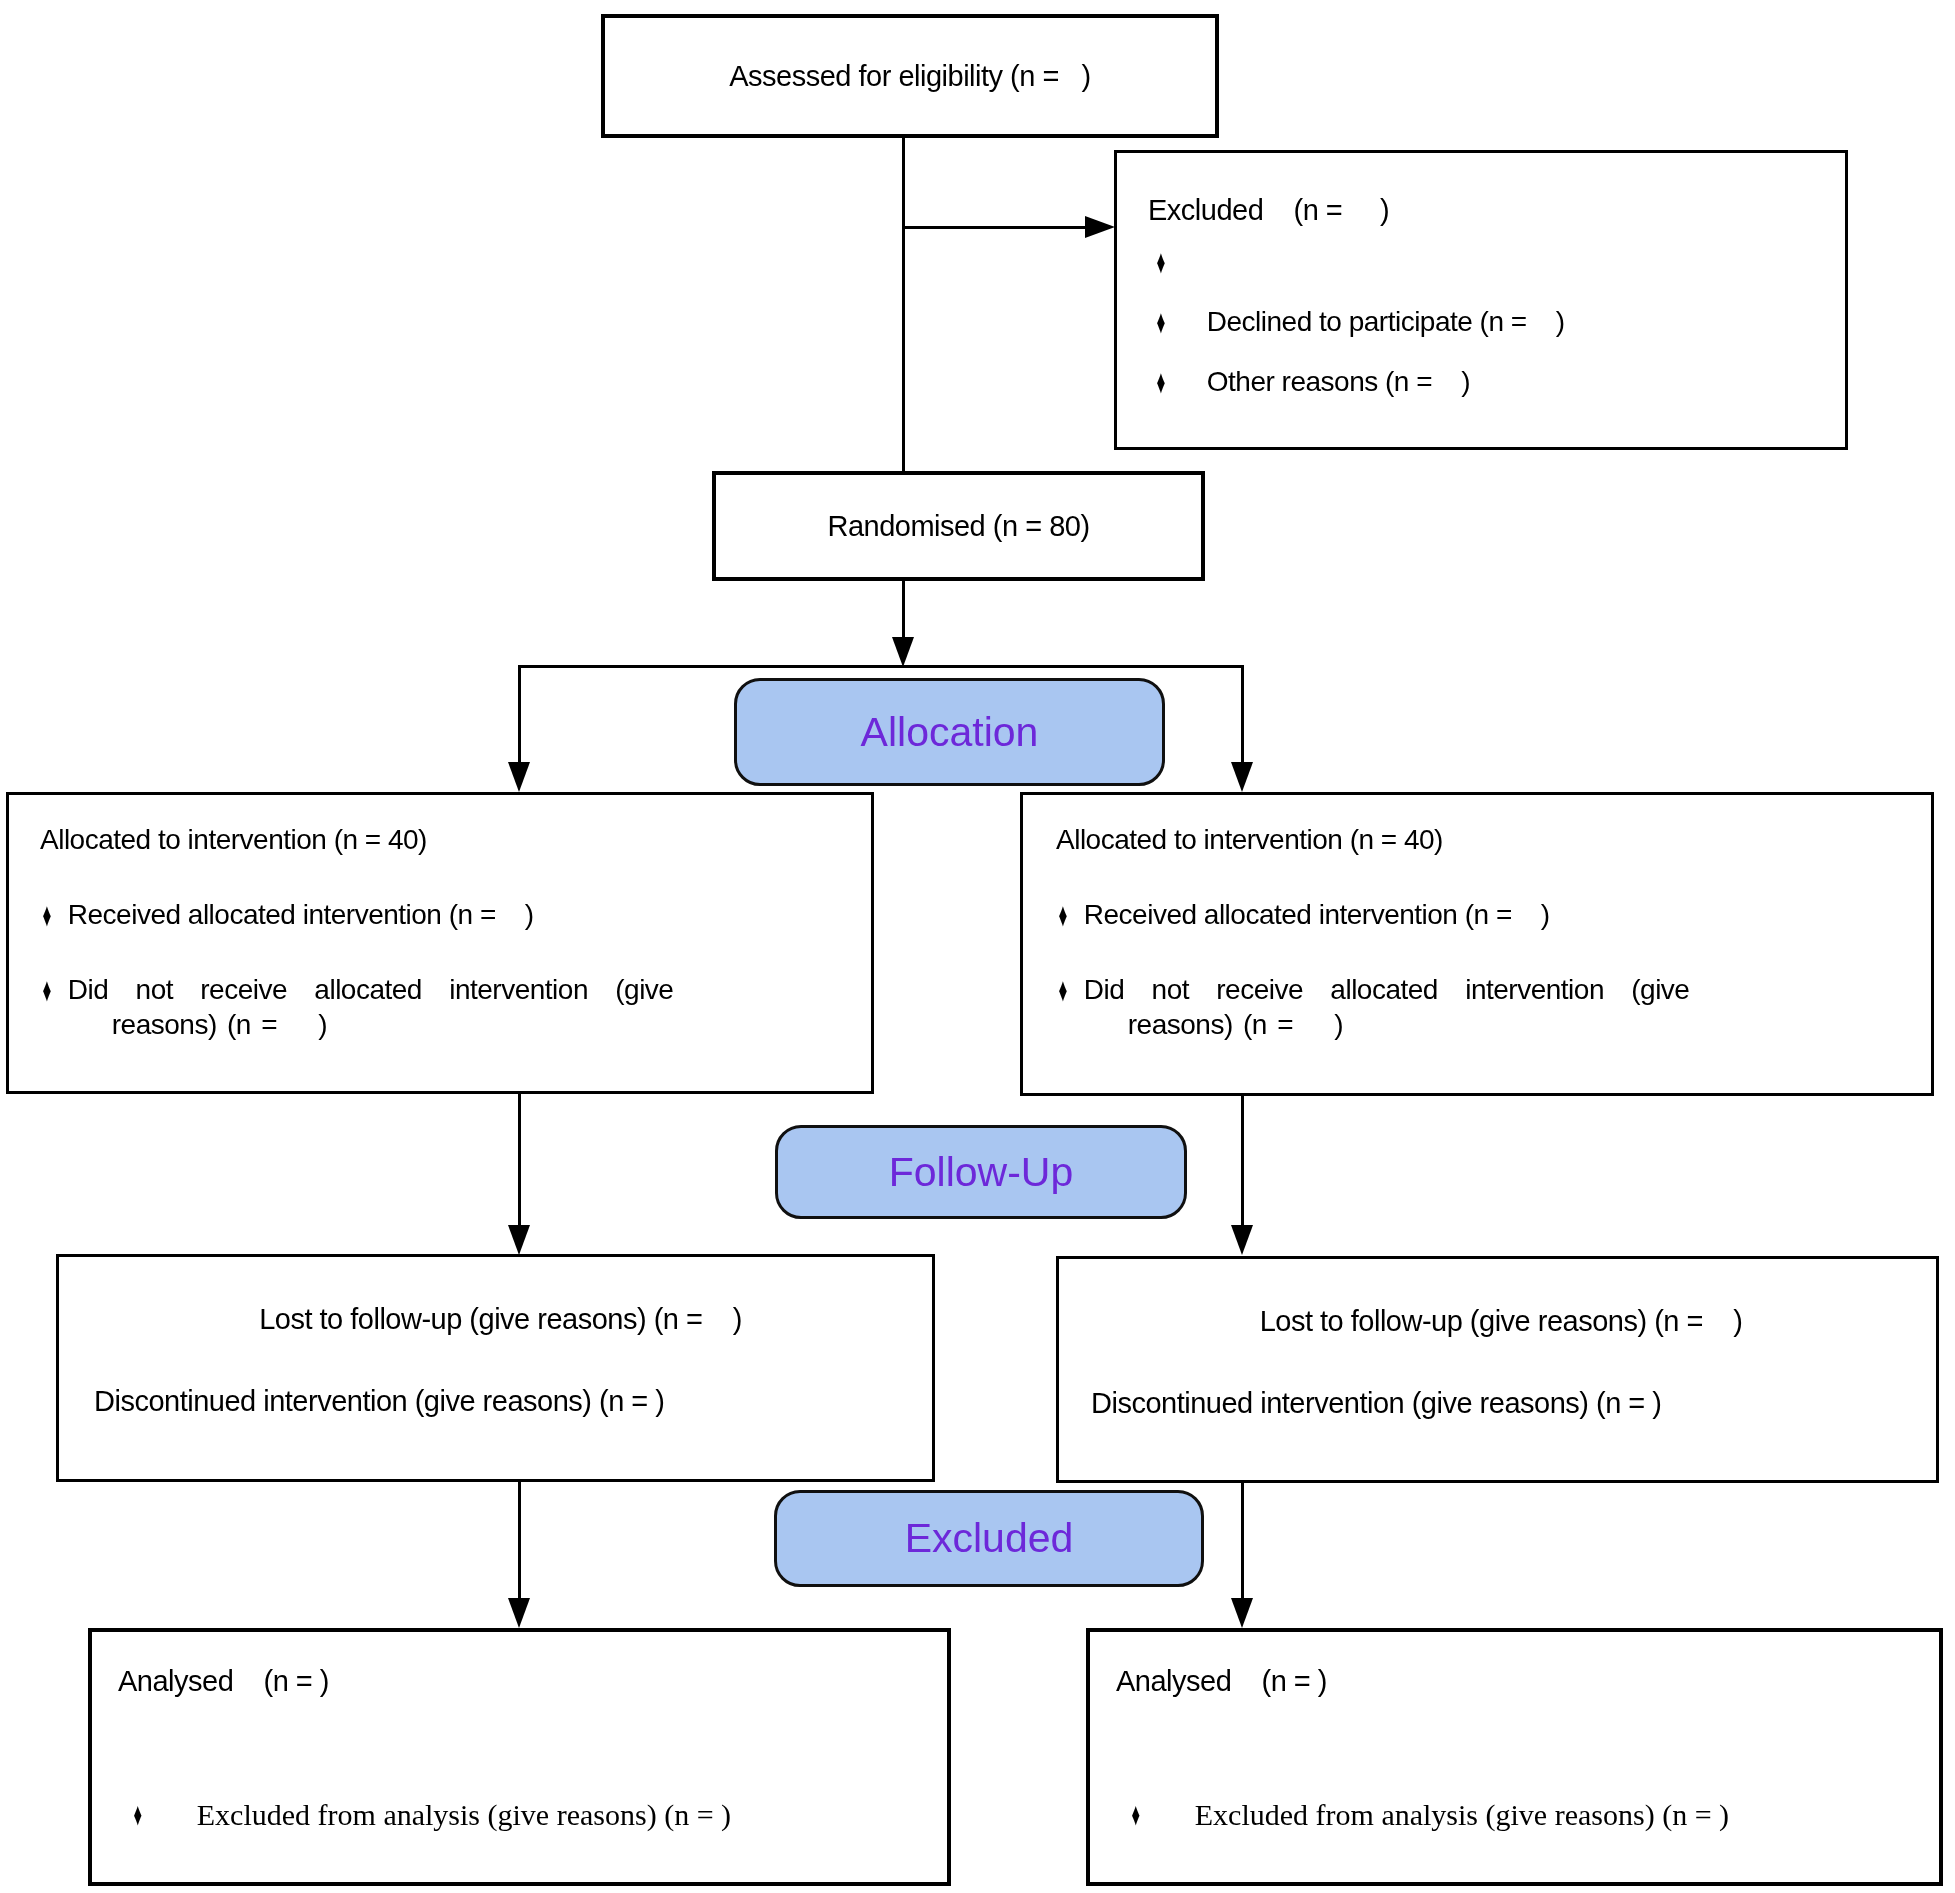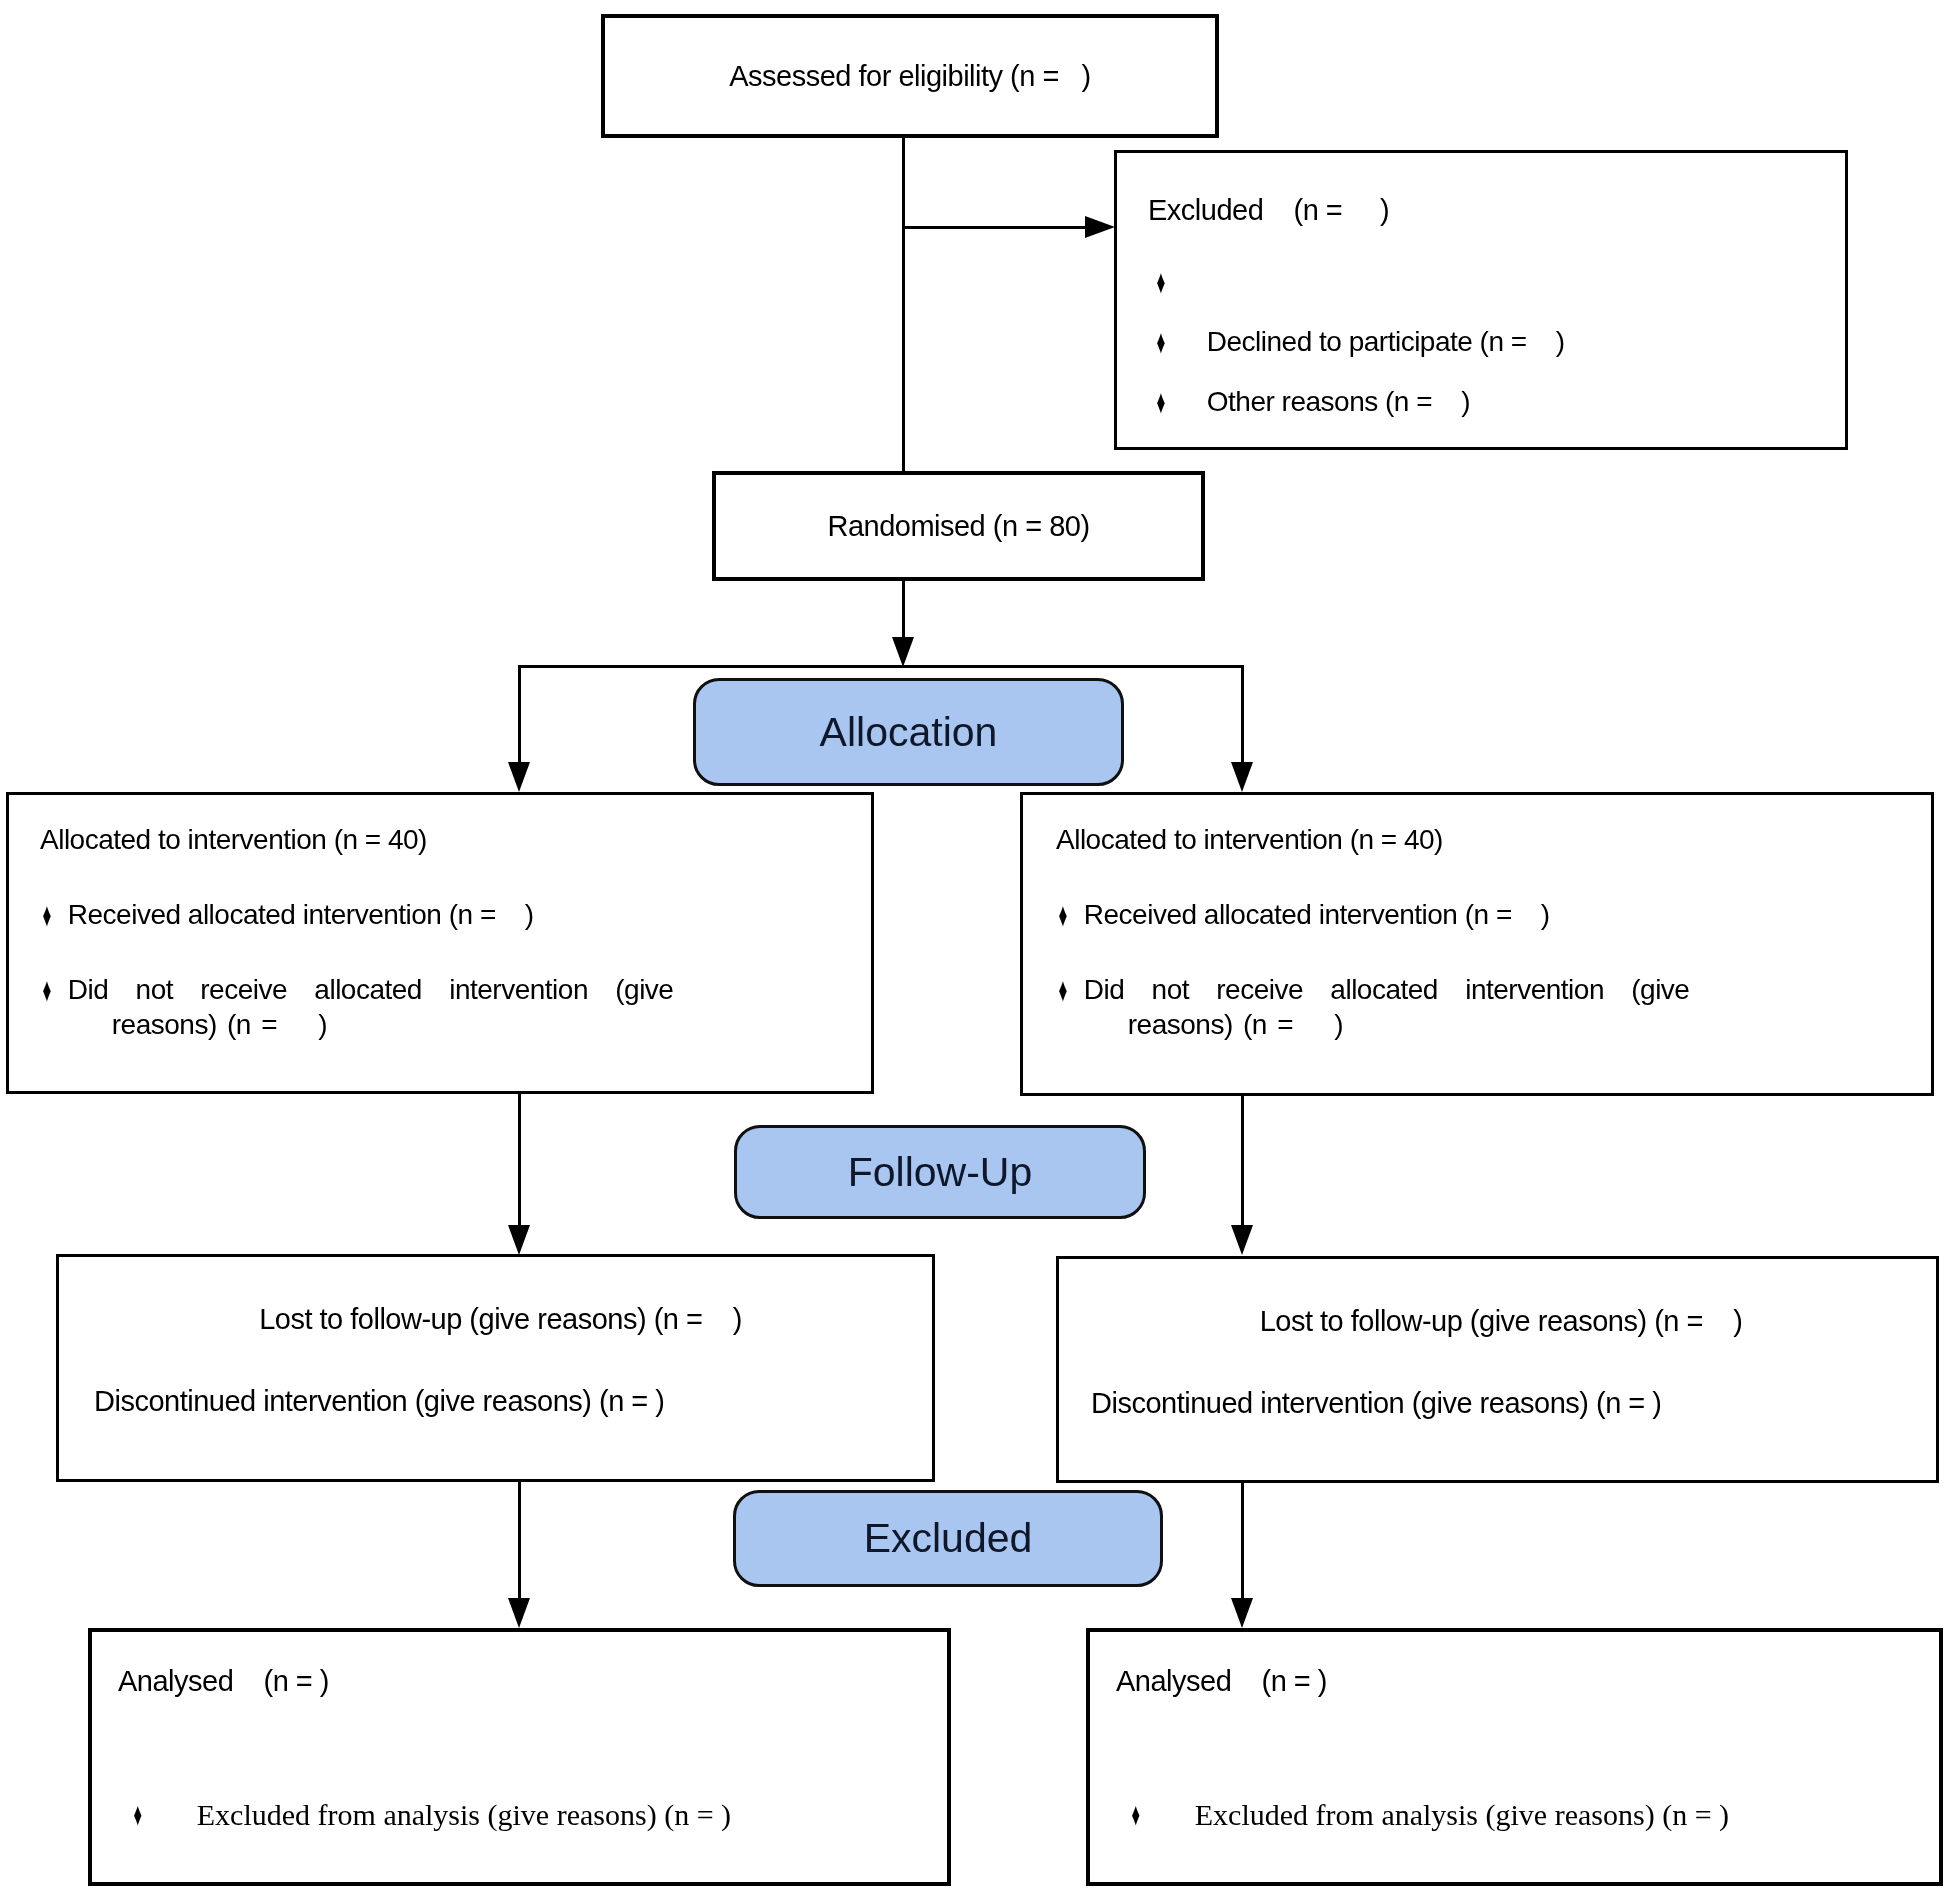--- a/index.html
+++ b/index.html
@@ -16,21 +16,21 @@
   .box-assessed{left:601px;top:14px;width:618px;height:124px;}
   .box-excluded{left:1114px;top:150px;width:734px;height:300px;border-width:3.5px;padding:39px 25px 0 31px;}
   .box-randomised{left:712px;top:471px;width:493px;height:110px;border-width:4.5px;}
   .box-alloc-l{left:6px;top:792px;width:868px;height:302px;border-width:3.5px;padding:27px 30px 0 31px;}
   .box-alloc-r{left:1020px;top:792px;width:914px;height:304px;border-width:3.5px;padding:27px 30px 0 33px;}
   .box-lost-l{left:56px;top:1254px;width:879px;height:228px;border-width:3.5px;padding:44px 25px 0 35px;}
   .box-lost-r{left:1056px;top:1256px;width:883px;height:227px;border-width:3.5px;padding:44px 25px 0 32px;}
   .box-analysed-l{left:88px;top:1628px;width:863px;height:258px;padding:31px 20px 0 26px;}
   .box-analysed-r{left:1086px;top:1628px;width:857px;height:258px;padding:31px 20px 0 26px;}
 
-  .exc-title{margin-bottom:36px;}
+  .exc-title{margin-bottom:16px;}
   .exc-row{display:flex;align-items:flex-start;margin-bottom:25px;}
   .exc-row .diam{margin:0 39px 0 6px;}
 
   .alloc-title{margin-bottom:40px;}
   .alloc-row{display:flex;align-items:flex-start;}
   .alloc-row .diam{margin-right:14px;}
   .mb-alloc{margin-bottom:40px;}
   .justified{word-spacing:20px;}
   .wrap-indent{padding-left:44px;word-spacing:3px;}
 
@@ -39,21 +39,21 @@
   .analysed-title{margin-bottom:97px;}
   .an-row{display:flex;align-items:flex-start;font-family:"Liberation Serif",serif;font-size:30px;line-height:37px;letter-spacing:0;}
   .an-row .diam{margin:0 52px 0 13px;font-size:27px;}
 
   .diam{display:inline-block;transform:scale(0.62,1.18);transform-origin:center;}
 
   
   .pill{
     position:absolute;background:#a9c6f1;border:3px solid #101010;border-radius:26px;
     display:flex;align-items:center;justify-content:center;box-sizing:border-box;
-    font-size:41px;color:#0f172a;letter-spacing:0px;
+    font-size:41px;color:#6d28d9;letter-spacing:0px;margin-left:41px;
   }
   .pill-allocation{left:693px;top:678px;width:431px;height:108px;}
   .pill-followup{left:734px;top:1125px;width:412px;height:94px;}
   .pill-analysis{left:733px;top:1490px;width:430px;height:97px;}
 
   
   .vline{position:absolute;width:3px;background:#000;}
   .hline{position:absolute;height:3px;background:#000;}
   .arrow-down{position:absolute;width:0;height:0;border-left:11.4px solid transparent;border-right:11.4px solid transparent;border-top:30px solid #000;}
   .arrow-right{position:absolute;width:0;height:0;border-top:11.4px solid transparent;border-bottom:11.4px solid transparent;border-left:30px solid #000;}

